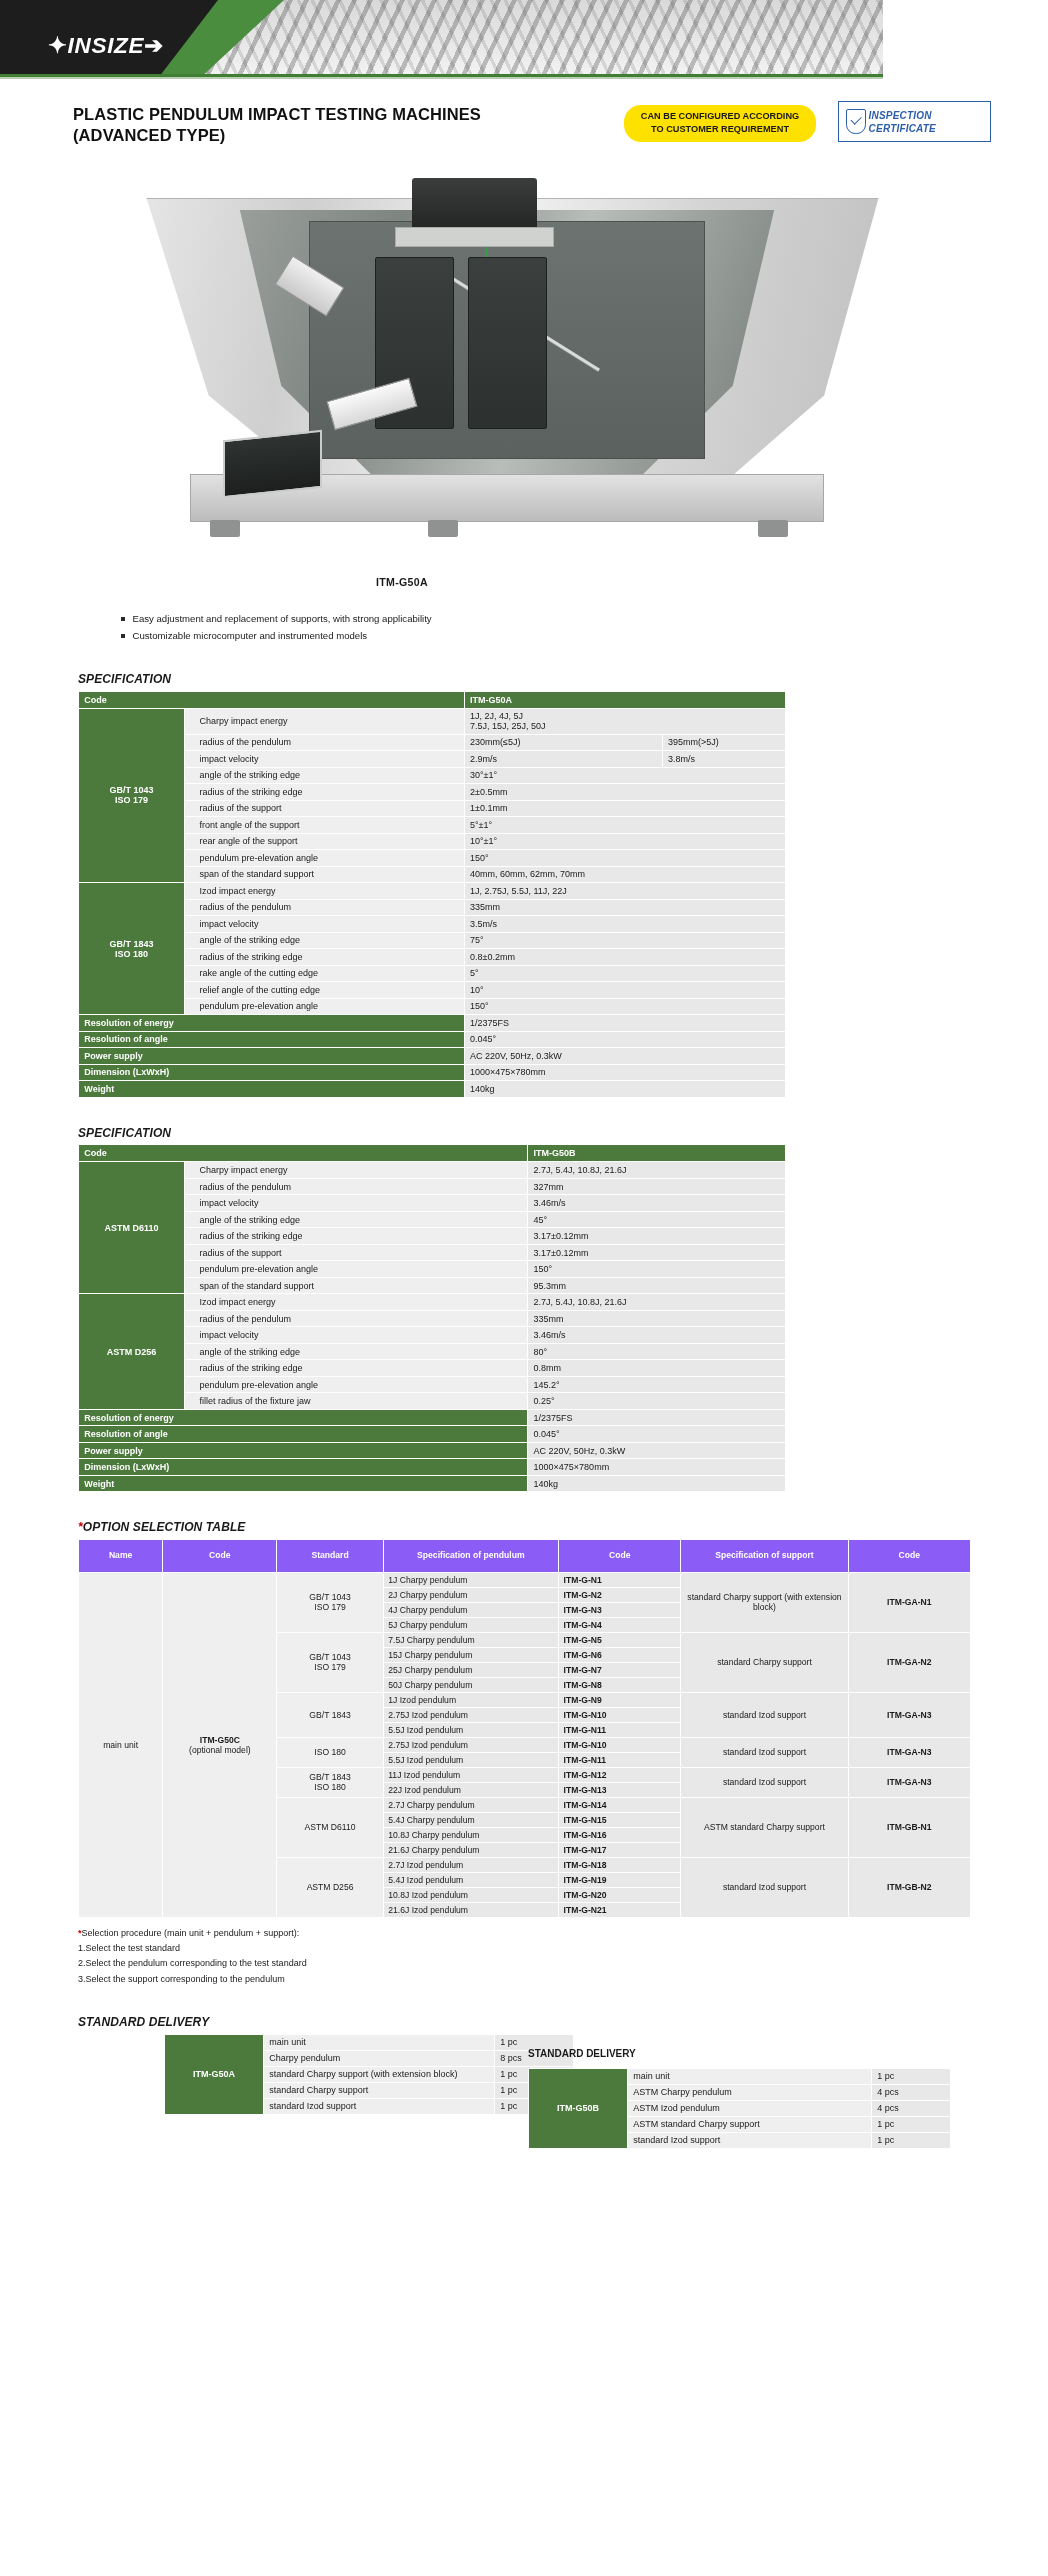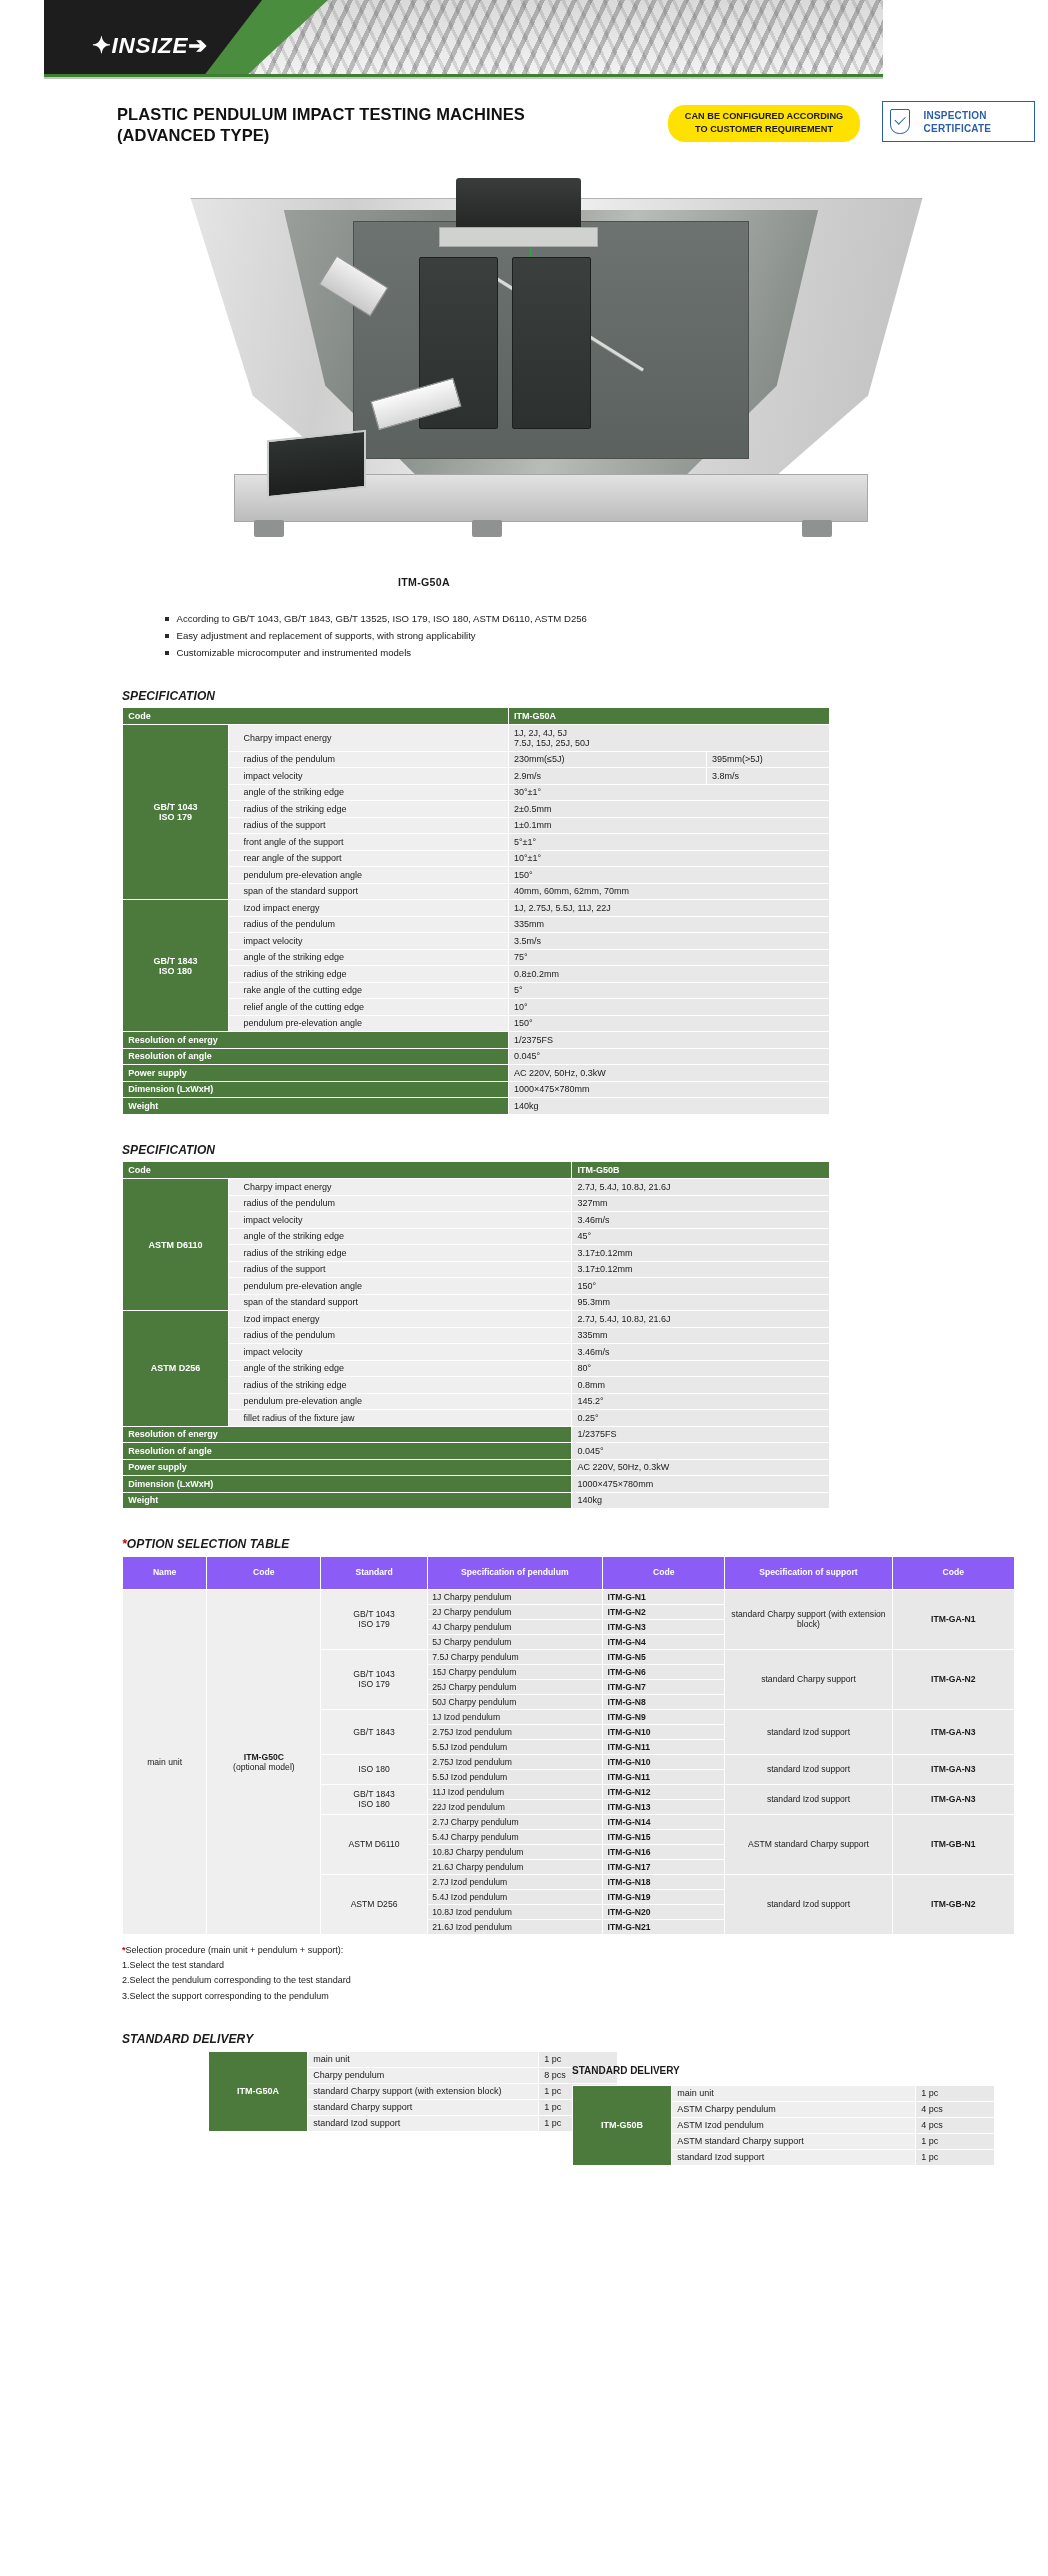--- a/index.html
+++ b/index.html
@@ -4,21 +4,21 @@
 <style>
   * { box-sizing: border-box; }
   html, body { margin:0; padding:0; }
   body {
     width:1049px;
     background:#ffffff;
     font-family:"Liberation Sans", sans-serif;
     color:#1a1a1a;
     -webkit-font-smoothing:antialiased;
   }
-  .page { position:relative; width:883px; min-height:2576px;padding-left:44px; }
+  .page { position:relative; width:883px; min-height:2576px; }
 
   
   .topband { position:relative; height:74px; background:#e9e9e9; overflow:hidden; }
   .topband .tiretex {
     position:absolute; left:0; top:0; width:1049px; height:74px;
     background:
       repeating-linear-gradient(115deg, rgba(60,60,60,.30) 0 4.6px, rgba(255,255,255,0) 4.6px 14.5px),
       repeating-linear-gradient(65deg, rgba(90,90,90,.18) 0 3.3px, rgba(255,255,255,0) 3.3px 12.5px),
       linear-gradient(180deg,#d9d9d9,#f2f2f2);
   }
@@ -50,21 +50,21 @@
   }
   .badge-config {
     position:absolute; left:624px; top:26.4px;
     width:192px; background:#ffe100; color:#1a1a1a;
     font-size:9.2px; font-weight:bold; line-height:1.45;
     text-align:center; padding:4.6px 4px 5.3px;border-radius:17px;
   }
   .badge-cert {
     position:absolute; left:838px; top:22.5px;
     width:153px; height:41px; border:1.3px solid #2b5ea8; color:#2b5ea8;
-    display:flex; align-items:center; gap:14px; padding:0 6.6px;
+    display:flex; align-items:center; gap:3px; padding:0 6.6px;font-style:italic;
   }
   .badge-cert .shield {
     width:20px; height:25px; flex:0 0 auto;
     border:1.3px solid #2b5ea8; border-radius:2px 2px 9.2px 9.2px;
     position:relative;
   }
   .badge-cert .shield:before {
     content:""; position:absolute; left:4px; top:6px; width:9.2px; height:4.6px;
     border-left:1.3px solid #2b5ea8; border-bottom:1.3px solid #2b5ea8;
     transform:rotate(-45deg);
@@ -267,21 +267,20 @@
       <div class="foot f1"></div>
       <div class="foot f2"></div>
       <div class="foot f3"></div>
     </div>
     <div class="caption">
       <span>ITM-G50A</span>
     </div>
   </div>
 
   <ul class="bullets">
-    <li>According to GB/T 1043, GB/T 1843, GB/T 13525, ISO 179, ISO 180, ASTM D6110, ASTM D256</li>
     <li>Easy adjustment and replacement of supports, with strong applicability</li>
     <li>Customizable microcomputer and instrumented models</li>
   </ul>
 
   <div class="sec-h">SPECIFICATION</div>
   <table class="spec-table">
     <thead>
       <tr>
         <th colspan="2" class="c1">Code</th>
         <th colspan="2">ITM-G50A</th>

